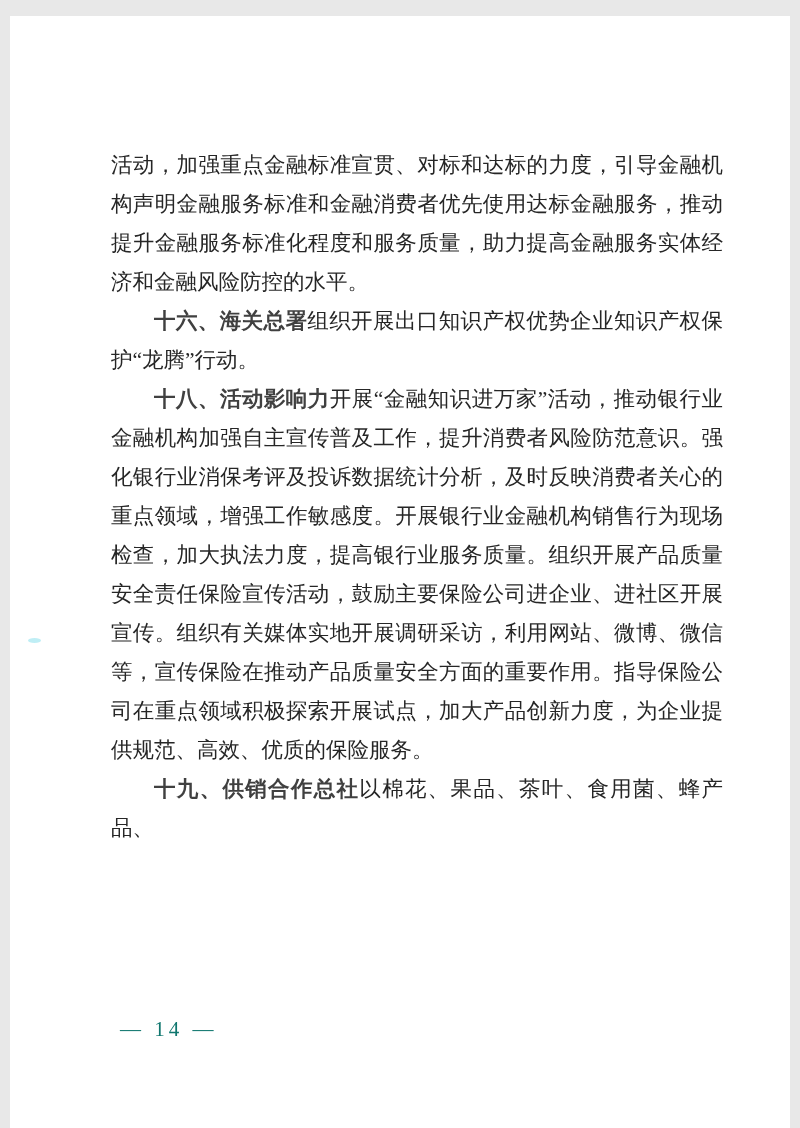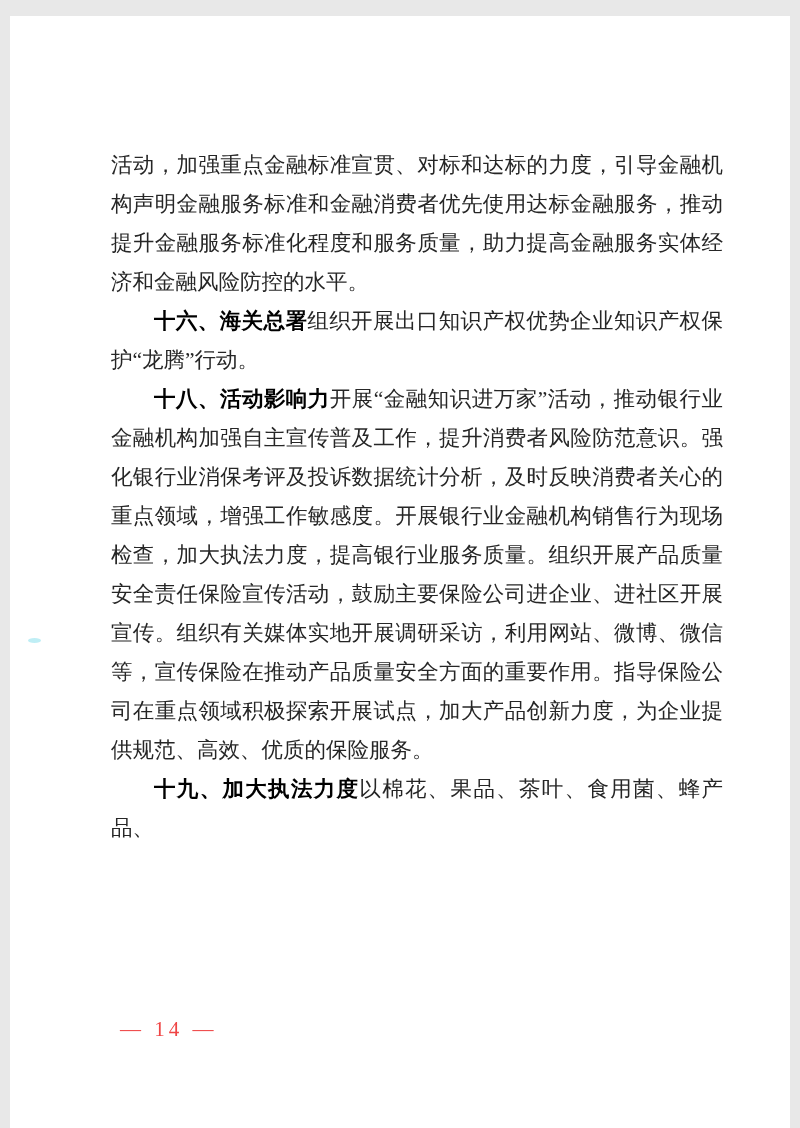--- a/index.html
+++ b/index.html
@@ -31,28 +31,28 @@
     margin: 0;
     padding: 0;
     text-indent: 2em;
   }
   .content p.p-continuation {
     text-indent: 0;
   }
   .lead {
     font-weight: bold;
     font-family: Liberation Serif, serif;
-    color: #000000;
+    color: #404040;
   }
   .footer-page-number {
     position: absolute;
     left: 110px;
     top: 1001px;
     font-size: 21px;
-    color: #ef4444;
+    color: #0f766e;
     letter-spacing: 4px;
     font-family: "Liberation Serif", "DejaVu Serif", serif;
   }
   .scan-artifact {
     position: absolute;
     left: 18px;
     top: 622px;
     width: 13px;
     height: 5px;
     background: #b8ecf4;
@@ -69,19 +69,19 @@
 
   <div class="content">
 
     <p class="p-continuation"><span>活动，加强重点金融标准宣贯、对标和达标的力度，引导金融机构声明金融服务标准和金融消费者优先使用达标金融服务，推动提升金融服务标准化程度和服务质量，助力提高金融服务实体经济和金融风险防控的水平。</span></p>
 
     <p><span class="lead">十六、海关总署</span><span>组织开展出口知识产权优势企业知识产权保护“龙腾”行动。</span></p>
 
 
     <p><span class="lead">十八、活动影响力</span><span>开展“金融知识进万家”活动，推动银行业金融机构加强自主宣传普及工作，提升消费者风险防范意识。强化银行业消保考评及投诉数据统计分析，及时反映消费者关心的重点领域，增强工作敏感度。开展银行业金融机构销售行为现场检查，加大执法力度，提高银行业服务质量。组织开展产品质量安全责任保险宣传活动，鼓励主要保险公司进企业、进社区开展宣传。组织有关媒体实地开展调研采访，利用网站、微博、微信等，宣传保险在推动产品质量安全方面的重要作用。指导保险公司在重点领域积极探索开展试点，加大产品创新力度，为企业提供规范、高效、优质的保险服务。</span></p>
 
-    <p><span class="lead">十九、加大执法力度</span><span>以棉花、果品、茶叶、食用菌、蜂产品、</span></p>
+    <p><span class="lead">十九、供销合作总社</span><span>以棉花、果品、茶叶、食用菌、蜂产品、</span></p>
 
   </div>
 
   <div class="footer-page-number">— 14 —</div>
 
 </div>
 
 </body></html>

